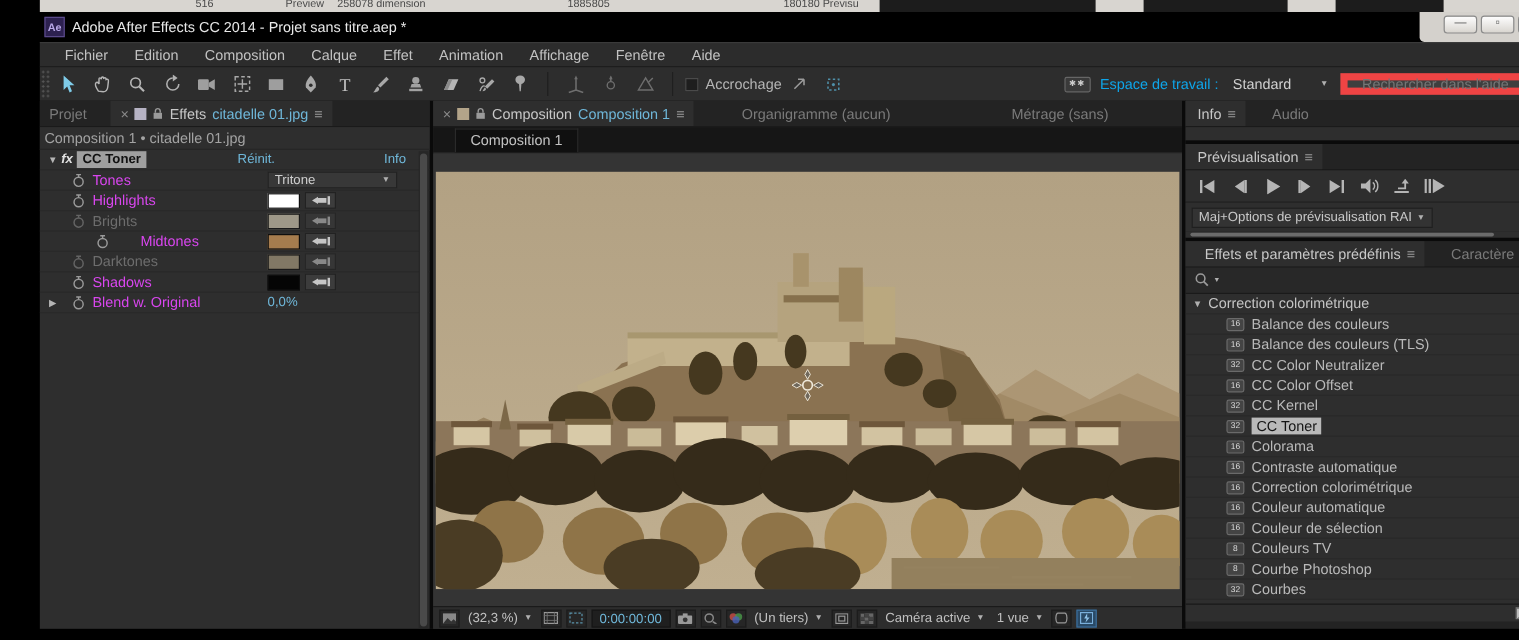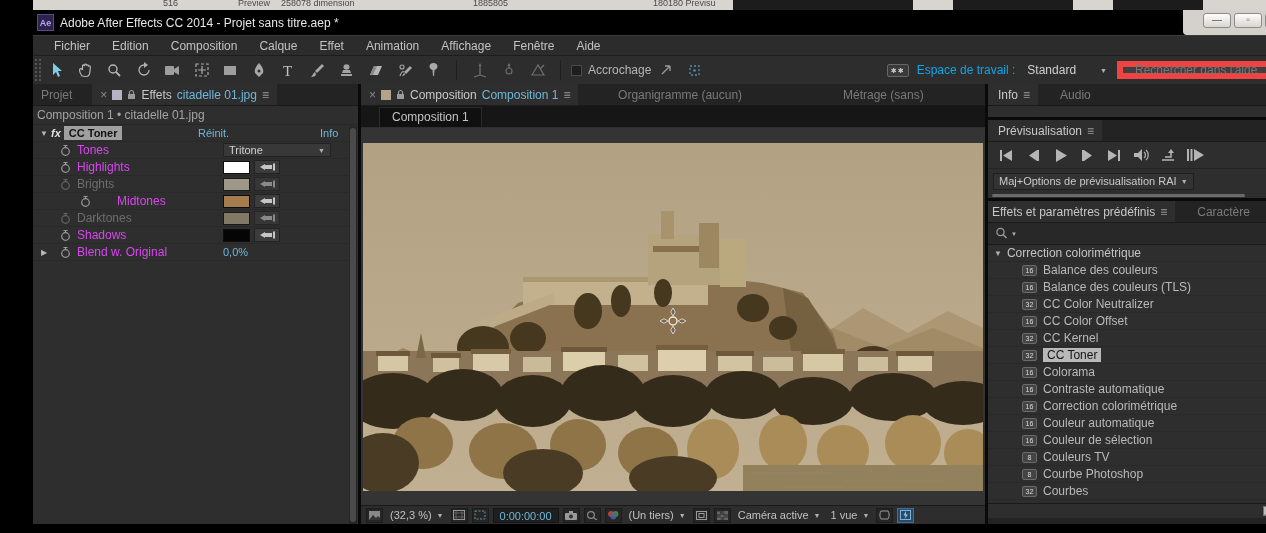--- a/index.html
+++ b/index.html
@@ -732,21 +732,21 @@
         <div class="po-dd">
           <span>Maj+Options de prévisualisation RAI</span>
           <span class="dd-arrow">▼</span>
         </div>
       </div>
       <div class="hscroll">
           <div class="thumb"></div>
         </div>
       <div class="rp-gap"></div>
       <div class="tabstrip">
-        <div class="tab active" style="padding-left:4px">
+        <div class="tab active" style="padding-left:16px">
           <span>Effets et paramètres prédéfinis</span>
           <span class="menu-glyph">≡</span>
         </div>
         <div class="tab" style="margin-left:14px">
           <span>Caractère</span>
         </div>
       </div>
       <div class="search-row">
         <svg width="13" height="13">
             <circle cx="5.5" cy="5" r="3.6" fill="none" stroke="#9a9a9a" stroke-width="1.3"></circle>

